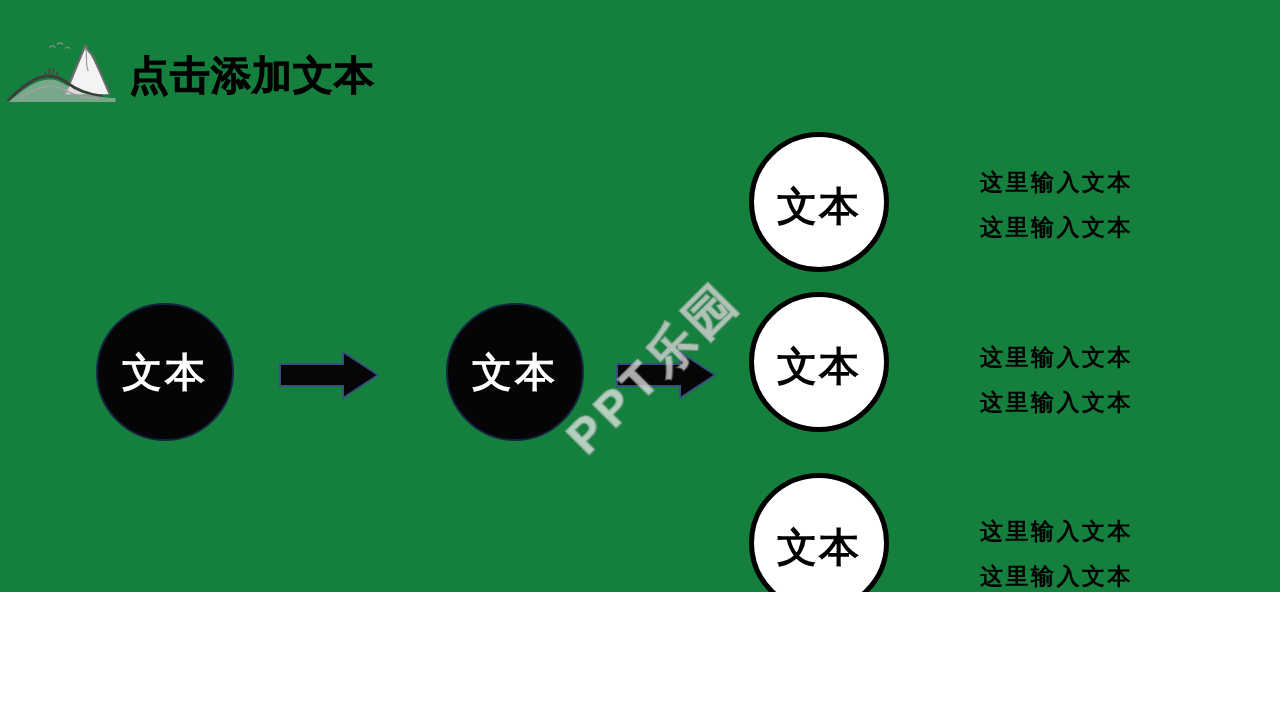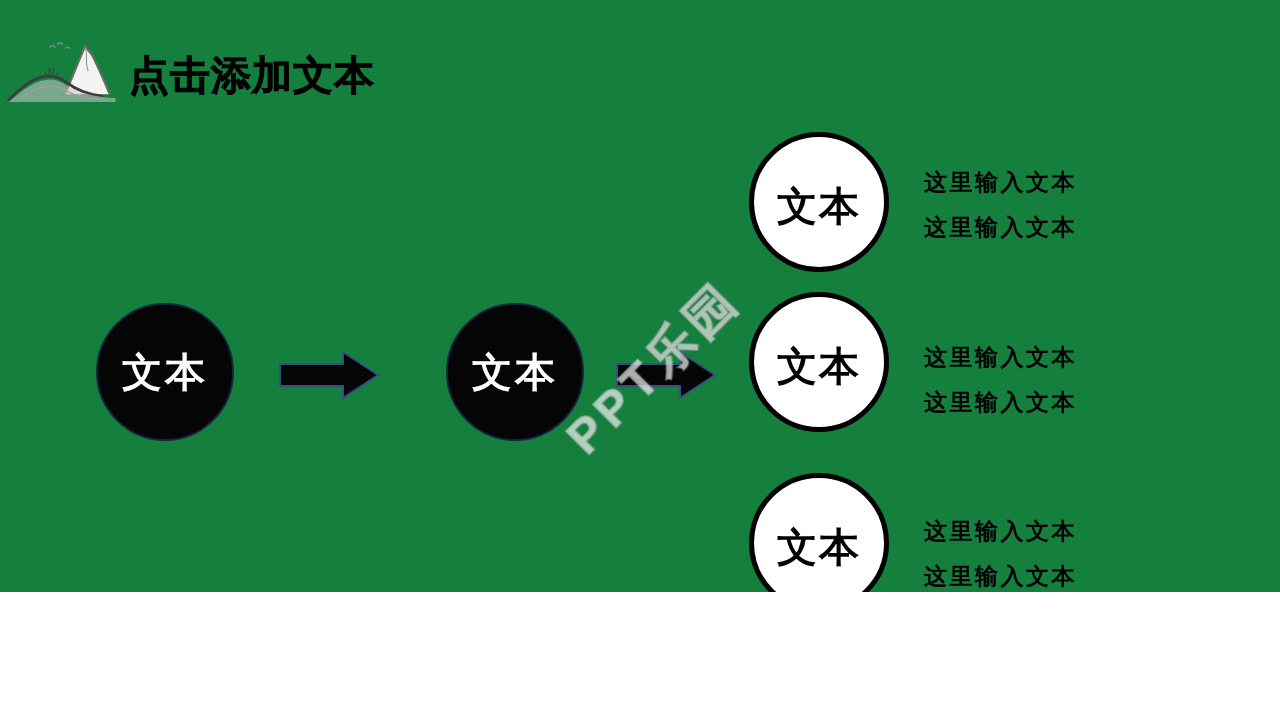--- a/index.html
+++ b/index.html
@@ -35,21 +35,21 @@
     position:absolute;width:140px;height:140px;border-radius:50%;
     border:5px solid #000;background:#fff;box-sizing:border-box;
     display:flex;align-items:center;justify-content:center;
   }
   .branch-circle-1{left:749px;top:132px;}
   .branch-circle-2{left:749px;top:292px;}
   .branch-circle-3{left:749px;top:473px;}
   .branch-label{color:#000;font-size:40px;font-weight:700;letter-spacing:2px;padding-top:8px;}
 
   
-  .branch-text{position:absolute;left:924px;white-space:nowrap;text-align:right;}
+  .branch-text{position:absolute;left:980px;white-space:nowrap;text-align:right;}
   .branch-text-1{top:160px;}
   .branch-text-2{top:335px;}
   .branch-text-3{top:509px;}
   .branch-line{
     font-size:23px;font-weight:600;letter-spacing:2.5px;color:#000;
     line-height:45px;height:45px;
   }
 
   
   .watermark{

